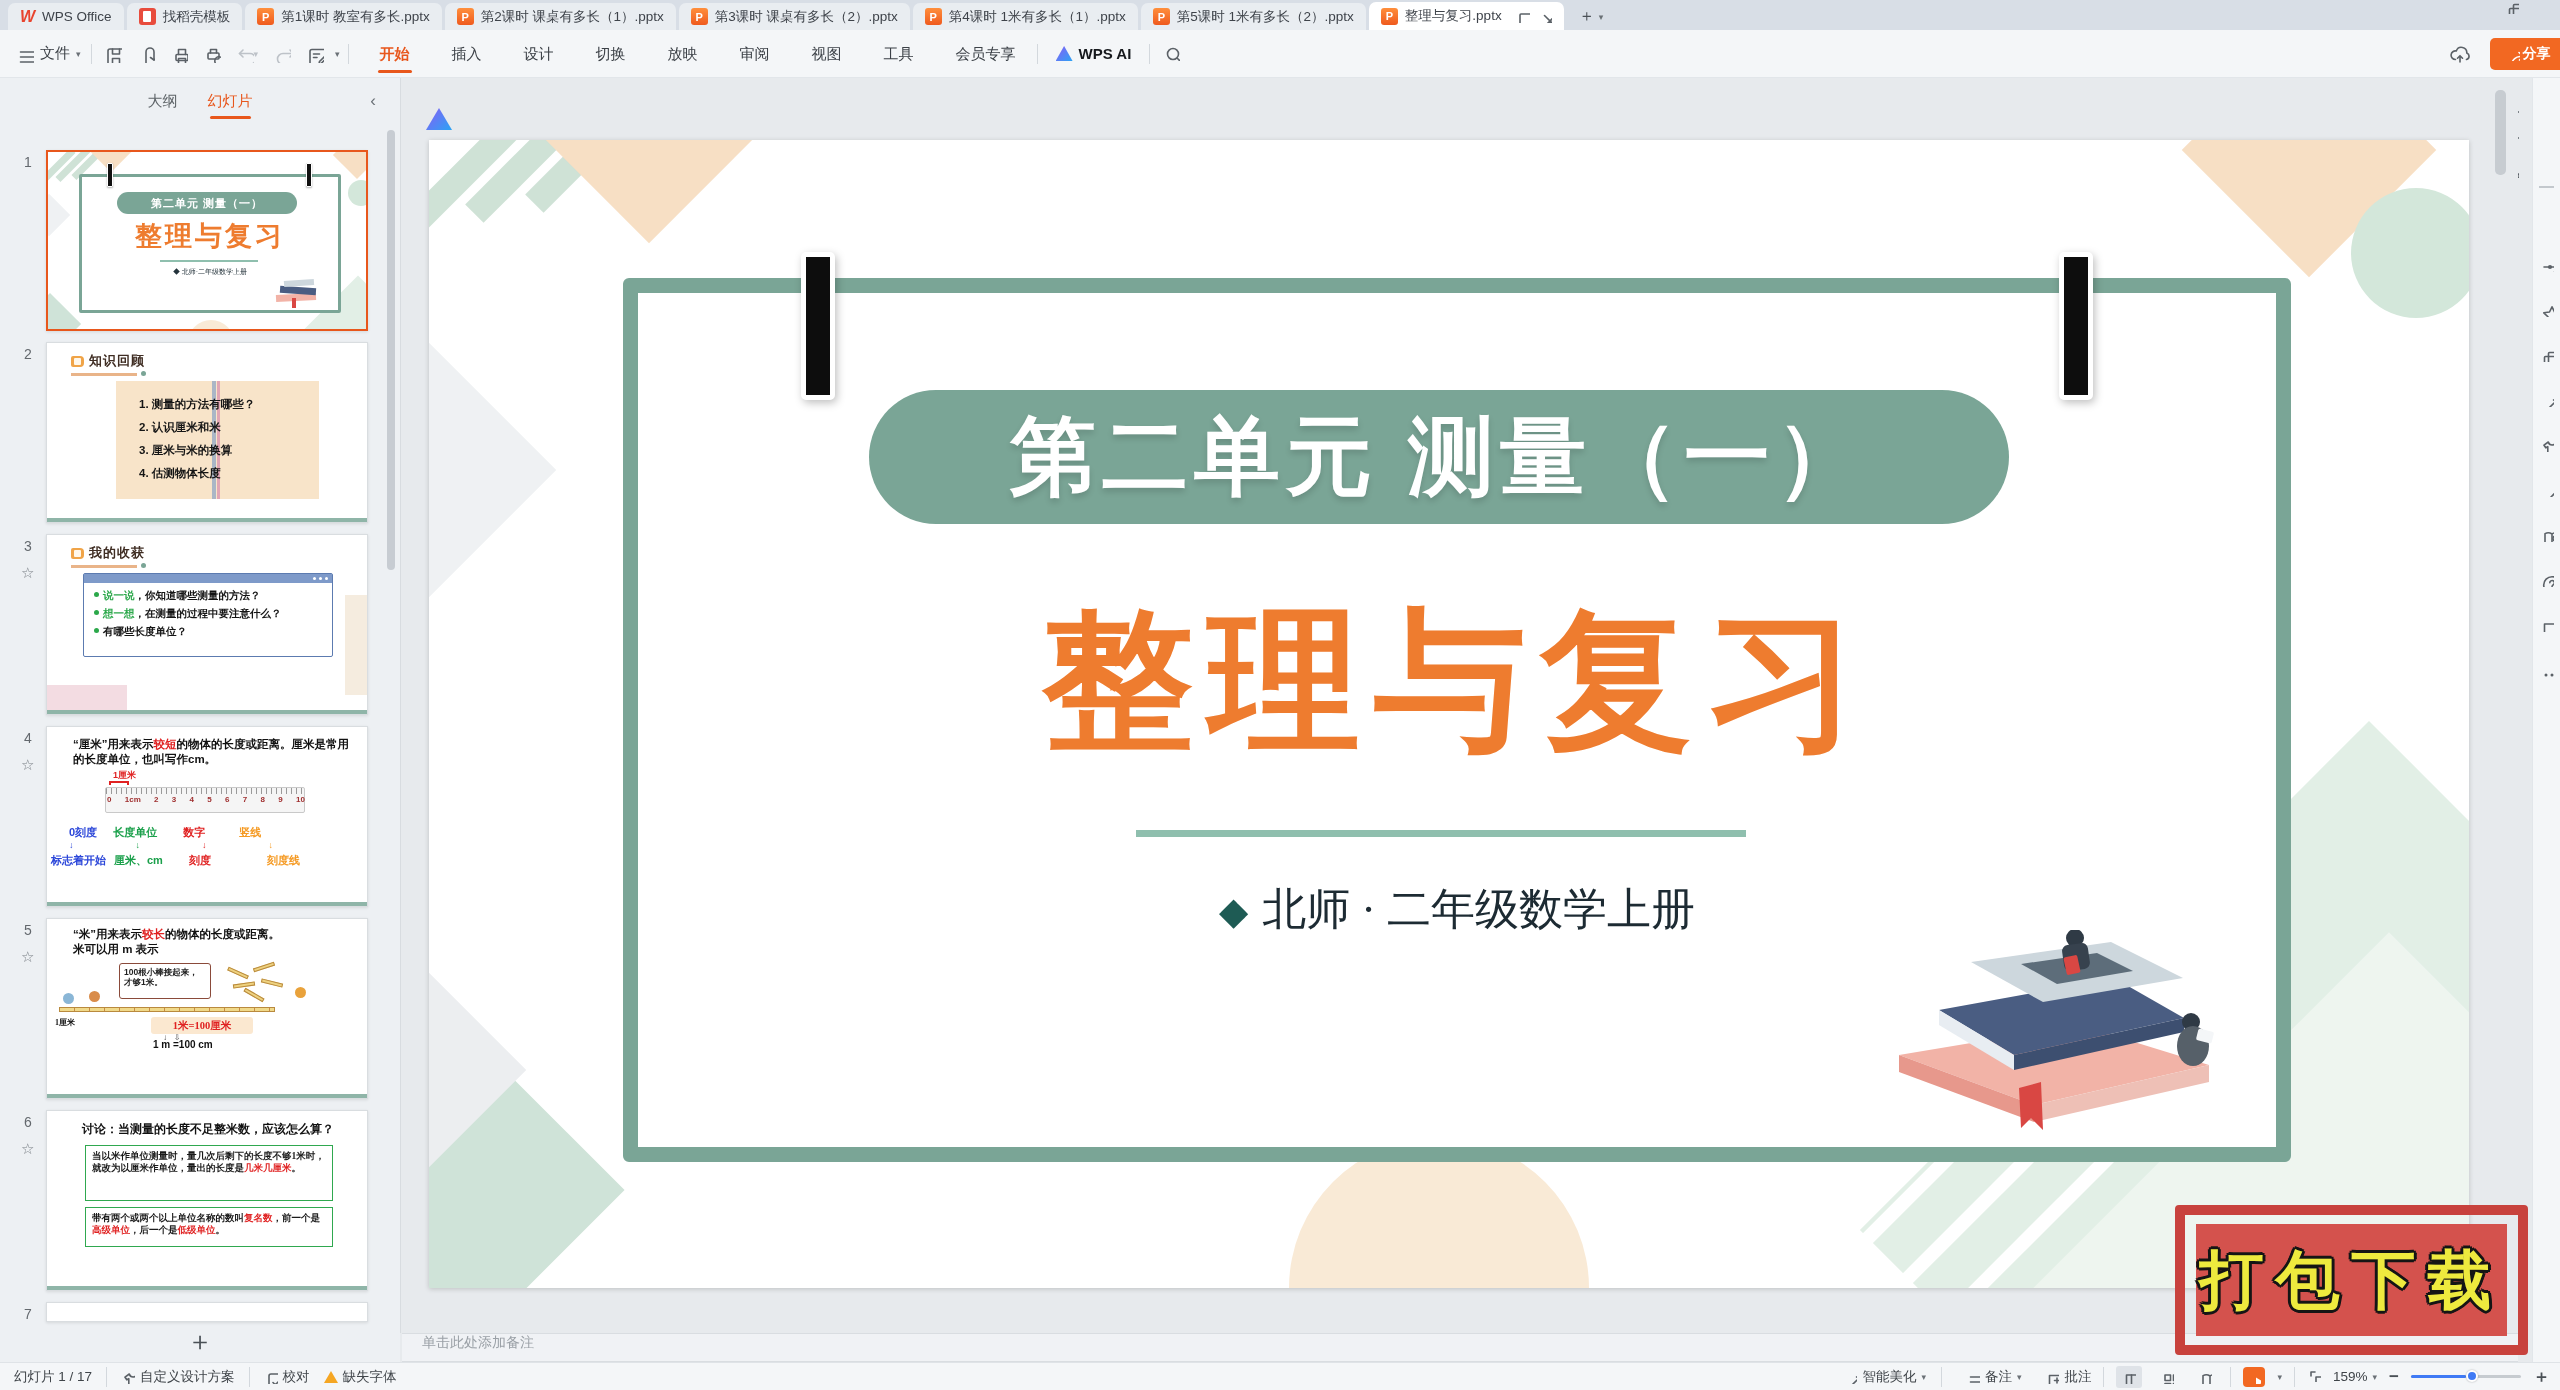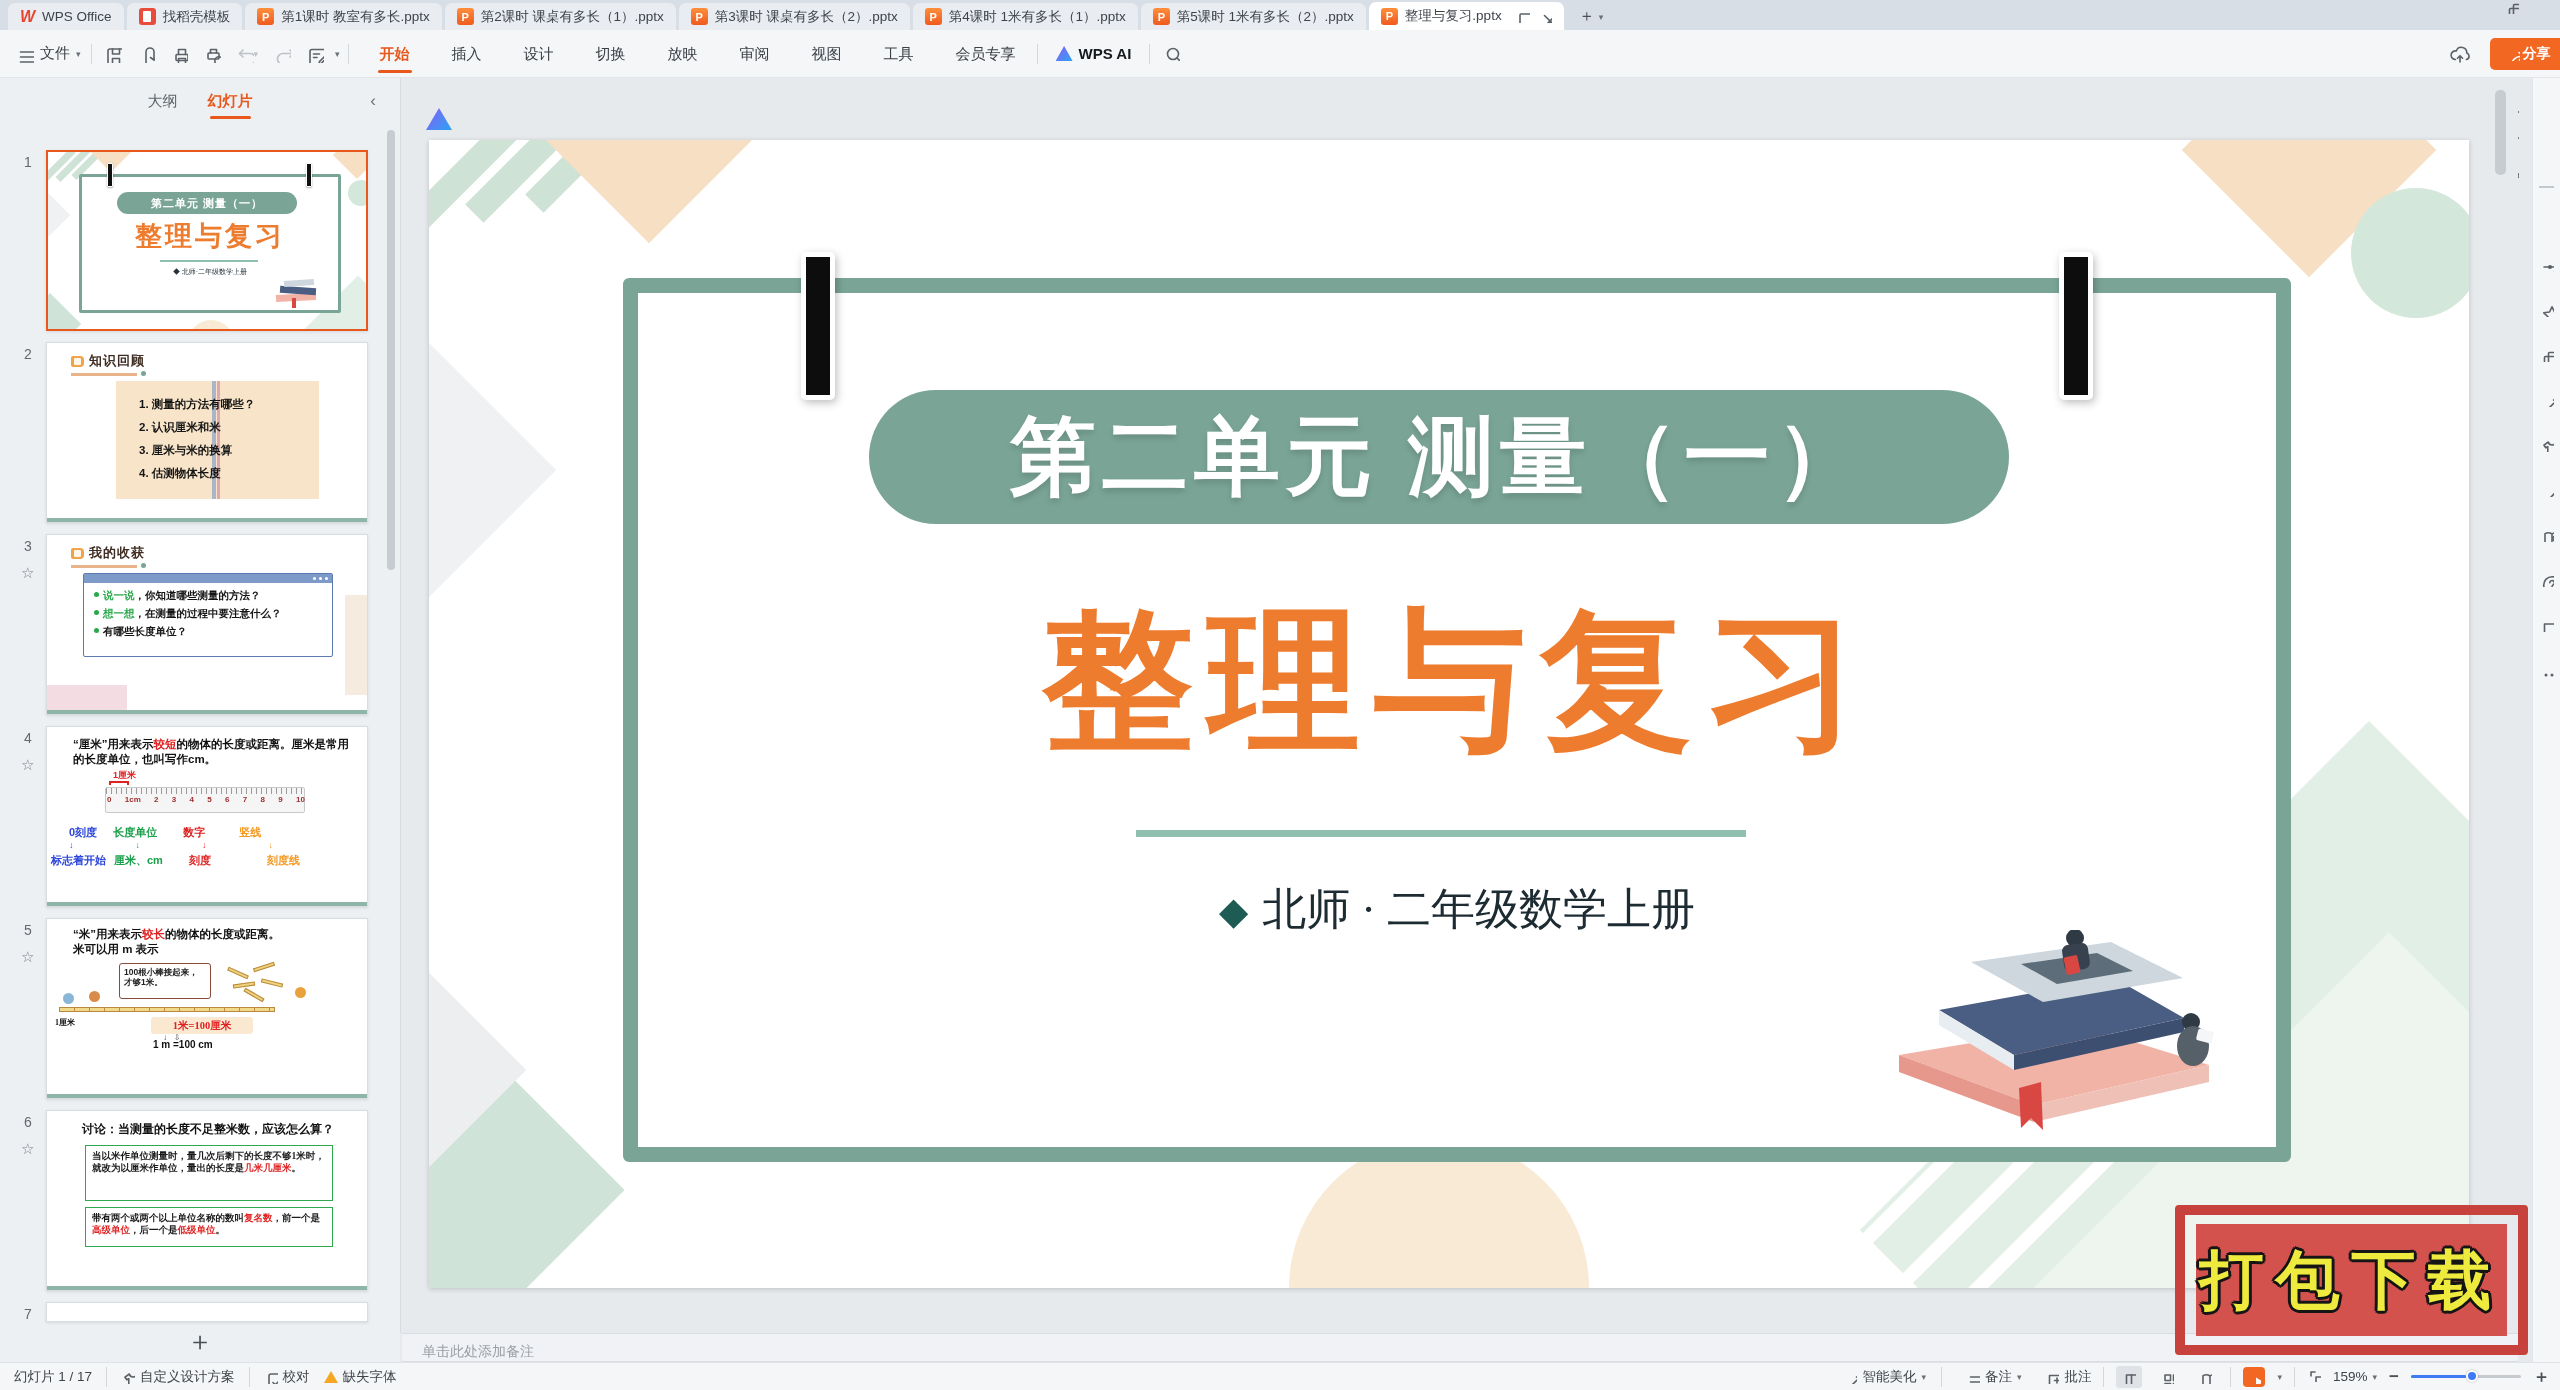--- a/index.html
+++ b/index.html
@@ -38,21 +38,21 @@
   .wpsai { display:flex; align-items:center; gap:6px; margin:0 18px; font-weight:bold; color:#16191d; }
   .ai-logo { width:17px; height:15px; background:linear-gradient(135deg,#8a5cf6,#2aa4f4); clip-path:polygon(50% 0,100% 100%,0 100%); }
   .cloudup { position:absolute; left:2448px; top:12px; }
   .sharebtn { position:absolute; left:2490px; top:8px; width:76px; height:32px; background:#f26822; border-radius:5px; color:#fff; font-size:14px; font-weight:bold; display:flex; align-items:center; justify-content:center; gap:3px; }
   .sharebtn svg { stroke:#fff; width:14px; height:14px; }
 
   
   .panel { position:absolute; left:0; top:78px; width:400px; height:1284px; background:#edf0f3; overflow:hidden; }
   .panel-head { position:relative; height:46px; display:flex; align-items:center; justify-content:center; gap:30px; font-size:15px; }
   .ptab { color:#5f6569; height:46px; line-height:46px; position:relative; }
-  .ptab.active { color:#e8571c; font-weight:bold; }
+  .ptab.active { color:#e8571c; font-weight:normal; }
   .ptab.active::after { content:""; position:absolute; left:2px; right:2px; bottom:5px; height:3px; background:#e8571c; border-radius:2px; }
   .pcollapse { position:absolute; right:24px; top:13px; color:#6a7076; font-size:17px; }
   .thumb { position:absolute; left:46px; width:322px; height:181px; background:#fff; border:1px solid #d9dde0; box-shadow:0 1px 3px rgba(0,0,0,.10); overflow:hidden; }
   .thumb.sel { border:2px solid #e8571c; }
   .tnum { position:absolute; left:24px; font-size:14px; color:#63686d; }
   .tstar { position:absolute; left:21px; font-size:15px; color:#7c8288; }
   .tbar { position:absolute; left:0; right:0; bottom:0; height:4px; background:#8fb5a8; }
   .thead { position:absolute; left:24px; top:9px; display:flex; align-items:center; gap:5px; }
   .thead .bico { width:13px; height:11px; background:#f0a448; border-radius:2px 4px 4px 2px; position:relative; flex:none; }
   .thead .bico::after { content:""; position:absolute; left:3px; top:2px; width:7px; height:7px; background:#fff7ea; border-radius:1px; }
@@ -113,21 +113,21 @@
   .s-pill { position:absolute; left:440px; top:250px; width:1140px; height:134px; border-radius:67px; background:#7aa596; color:#fff; display:flex; align-items:center; justify-content:center; font-size:86px; font-weight:bold; letter-spacing:6px; text-shadow:0 4px 6px rgba(0,0,0,.14); }
   .s-title { position:absolute; left:194px; top:440px; width:1668px; text-align:center; font-size:152px; font-weight:800; color:#ee7c2f; letter-spacing:14px; }
   .s-div { position:absolute; left:707px; top:690px; width:610px; height:7px; background:#8fbfae; }
   .s-sub { position:absolute; left:194px; top:740px; width:1668px; text-align:center; font-size:44px; color:#1d2b33; font-family:"Liberation Serif",serif; }
   .s-sub .dia { color:#1e5b54; font-size:38px; margin-right:14px; }
   .canvas-scroll { position:absolute; left:2094px; top:10px; width:11px; height:1235px; }
   .canvas-scroll .cthumb { position:absolute; left:0; top:2px; width:11px; height:85px; background:#c7ccd1; border-radius:5px; }
   .canvas-scroll .carrows { position:absolute; left:-2px; bottom:8px; color:#8a9097; font-size:12px; line-height:13px; text-align:center; width:14px; }
 
   
-  .notesbar { position:absolute; left:402px; top:1333px; width:2116px; height:29px; background:#f0f2f5; border-top:1px solid #d9dde1; border-bottom:1px solid #d9dde1; display:flex; align-items:flex-end; padding-left:20px; font-size:14px; color:#9aa0a6; }
+  .notesbar { position:absolute; left:402px; top:1333px; width:2116px; height:29px; background:#f0f2f5; border-top:1px solid #d9dde1; border-bottom:1px solid #d9dde1; display:flex; align-items:flex-start; padding-left:20px; font-size:14px; color:#9aa0a6; }
 
   
   .rightbar { position:absolute; left:2532px; top:78px; width:28px; height:1284px; background:#f4f6f8; border-left:1px solid #e2e6ea; }
   .rb-item { position:absolute; left:5px; width:18px; height:18px; display:flex; align-items:center; justify-content:center; color:#5b6167; }
   .rb-div { position:absolute; left:6px; width:15px; height:2px; background:#c3c8cd; }
 
   
   .statusbar { position:absolute; left:0; top:1362px; width:2560px; height:28px; background:#f4f6f8; border-top:1px solid #dfe3e7; display:flex; align-items:center; font-size:13.5px; color:#3f4449; padding:0 14px; }
   .sb-item { display:flex; align-items:center; gap:5px; margin-right:14px; white-space:nowrap; }
   .sb-right { position:absolute; right:10px; top:0; height:27px; display:flex; align-items:center; gap:12px; }

